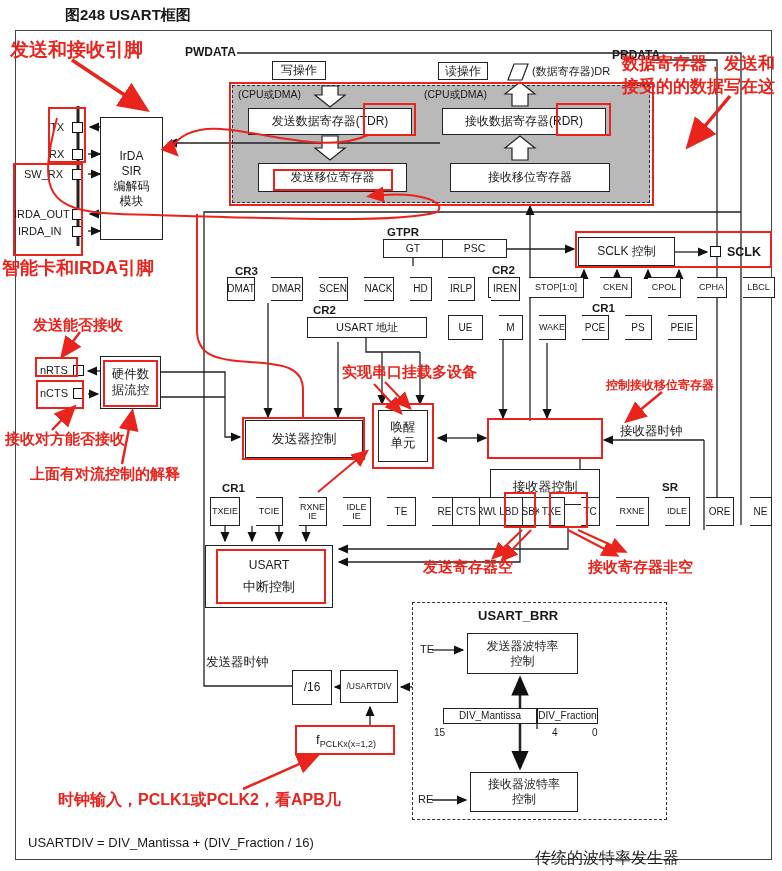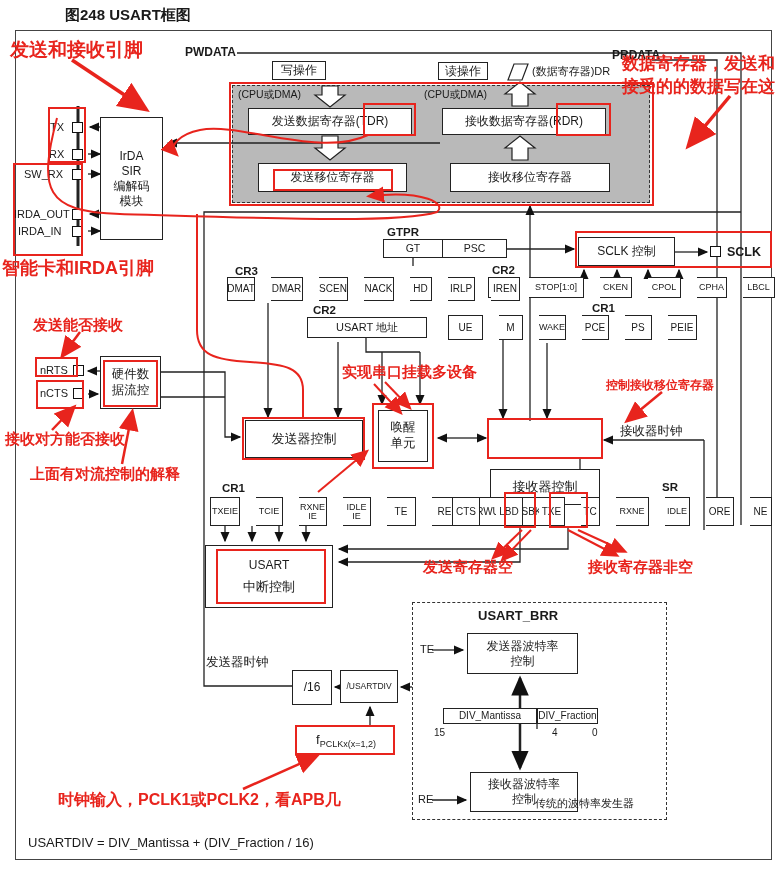--- a/index.html
+++ b/index.html
@@ -248,21 +248,21 @@
   <div class="box" style="left:443px;top:708px;width:94px;height:16px;font-size:10px;">DIV_Mantissa</div>
   <div class="box" style="left:537px;top:708px;width:61px;height:16px;font-size:10px;">DIV_Fraction</div>
   <div class="lbl" style="left:434px;top:727px;font-size:10px;">15</div>
   <div class="lbl" style="left:552px;top:727px;font-size:10px;">4</div>
   <div class="lbl" style="left:592px;top:727px;font-size:10px;">0</div>
   <div class="lbl" style="left:418px;top:793px;font-size:11px;">RE</div>
   <div class="box" style="left:470px;top:772px;width:108px;height:40px;flex-direction:column;font-size:12px;">
     <span>接收器波特率</span>
     <span>控制</span>
   </div>
-  <div class="lbl" style="left:535px;top:796px;font-size:11px;">传统的波特率发生器</div>
+  <div class="lbl" style="left:535px;top:848px;font-size:16px;">传统的波特率发生器</div>
 
   <div class="lbl" style="left:28px;top:835px;font-size:13px;">USARTDIV = DIV_Mantissa + (DIV_Fraction / 16)</div>
 
   <div class="rbox" style="left:229px;top:82px;width:425px;height:124px;"></div>
   <div class="rbox" style="left:363px;top:103px;width:53px;height:33px;"></div>
   <div class="rbox" style="left:556px;top:103px;width:55px;height:33px;"></div>
   <div class="rbox" style="left:273px;top:169px;width:120px;height:22px;"></div>
   <div class="rbox" style="left:48px;top:107px;width:38px;height:56px;"></div>
   <div class="rbox" style="left:13px;top:163px;width:70px;height:93px;"></div>
   <div class="rbox" style="left:575px;top:231px;width:197px;height:37px;"></div>

